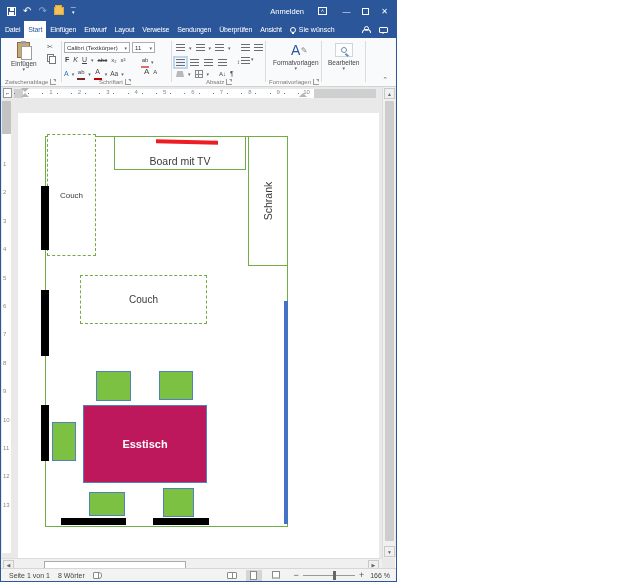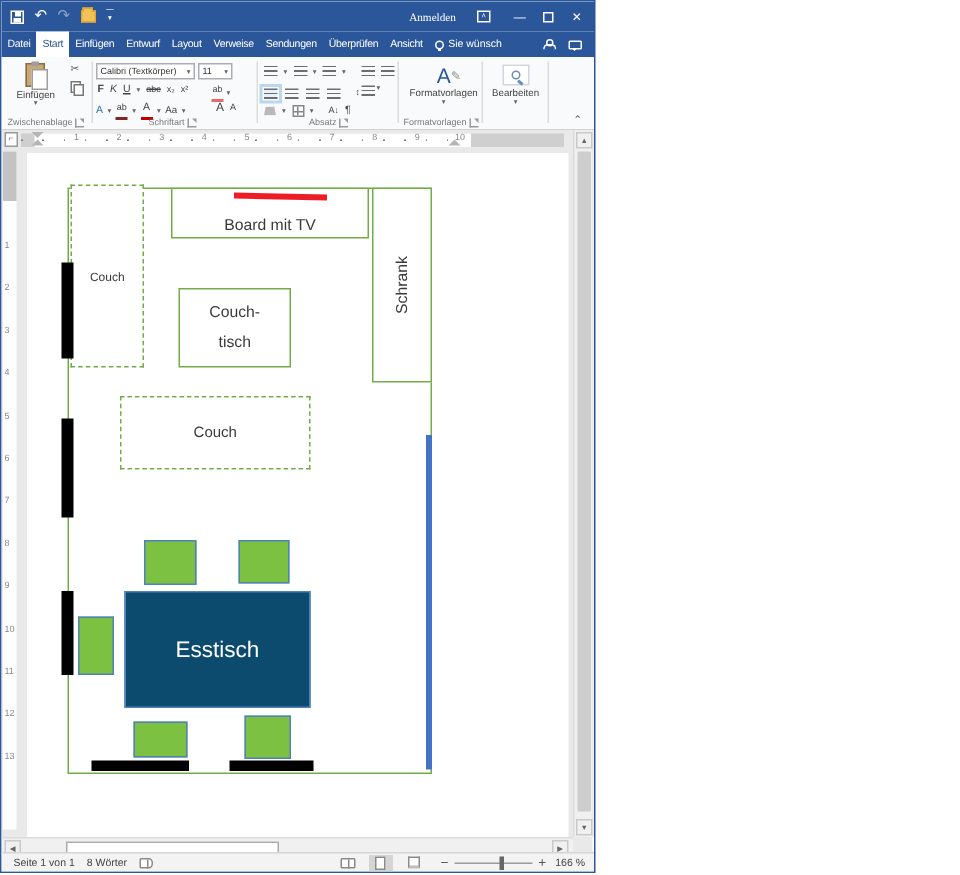--- a/index.html
+++ b/index.html
@@ -15,21 +15,21 @@
   .qat .g{font-size:10px;color:#fff;line-height:1;}
   .qat .dim{opacity:.45;}
   .floppy{width:9px;height:9px;border:1px solid #fff;position:relative;}
   .floppy:before{content:"";position:absolute;left:2px;top:0;width:4px;height:3px;background:#fff;}
   .floppy:after{content:"";position:absolute;left:1px;bottom:0;width:5px;height:3px;background:#fff;}
   .folder{width:10px;height:8px;background:#f1c25b;border:1px solid #e0a92f;position:relative;}
   .folder:before{content:"";position:absolute;left:0;top:-3px;width:5px;height:2px;background:#f1c25b;border:1px solid #e0a92f;border-bottom:none;}
   .qat-caret{display:flex;flex-direction:column;align-items:center;font-size:5px;line-height:3px;}
   .title-text{position:absolute;left:118px;top:0;height:20px;display:flex;align-items:center;font-size:7.5px;color:#fff;}
   .tb-right{position:absolute;right:2px;top:0;height:20px;display:flex;align-items:center;}
-  .signin{font-size:7.5px;color:#fff;margin-right:14px;font-family:Liberation Serif, serif;}
+  .signin{font-size:7.5px;color:#fff;margin-right:14px;}
   .winbtn{width:19px;height:20px;display:flex;align-items:center;justify-content:center;color:#fff;font-size:8px;}
   .ribopt{width:9px;height:8px;border:1px solid #fff;display:flex;align-items:flex-start;justify-content:center;font-size:5px;line-height:6px;margin-right:10px;}
   .maxbox{width:7px;height:7px;border:1px solid #fff;}
 
   
   .tabrow{position:absolute;left:0;top:20px;width:100%;height:17px;background:#2b579a;display:flex;align-items:stretch;}
   .tab{padding:0 4px;display:flex;align-items:center;font-size:7px;color:#fff;letter-spacing:-.2px;}
   .tab.active{background:#fff;color:#2b579a;}
   .tellme{display:flex;align-items:center;gap:3px;padding:0 4px;color:#fff;font-size:7px;}
   .bulb{width:6px;height:6px;border:1px solid #fff;border-radius:50%;position:relative;}
@@ -83,39 +83,39 @@
   .rnum{position:absolute;top:1.5px;font-size:6px;color:#8a8a8a;transform:translateX(-50%);}
   .ind-top{position:absolute;left:20px;top:1px;width:0;height:0;border-left:4px solid transparent;border-right:4px solid transparent;border-top:4px solid #b5b5b5;}
   .ind-bot{position:absolute;left:20px;top:6px;width:0;height:0;border-left:4px solid transparent;border-right:4px solid transparent;border-bottom:4px solid #b5b5b5;}
   .ind-right{position:absolute;left:298px;top:6px;width:0;height:0;border-left:4px solid transparent;border-right:4px solid transparent;border-bottom:4px solid #b5b5b5;}
 
   
   .docarea{position:absolute;left:0;top:99px;width:100%;height:458px;background:#e9e9e9;overflow:hidden;}
   .vruler{position:absolute;left:1px;top:1px;width:9px;height:452px;background:#fff;}
   .vruler .margin{position:absolute;left:0;top:0;width:9px;height:33px;background:#c3c3c3;}
   .rvnum{position:absolute;left:1px;font-size:6px;color:#8a8a8a;}
-  .page{position:absolute;left:17px;top:2px;width:361px;height:457px;background:#fff;}
+  .page{position:absolute;left:17px;top:13px;width:361px;height:457px;background:#fff;}
 
   
   .plan{position:absolute;left:0;top:0;width:100%;height:100%;}
   .room{position:absolute;left:27px;top:23px;width:243px;height:391px;border:1.5px solid #70ad47;}
   .shape{position:absolute;background:#fff;border:1.3px solid #70ad47;display:flex;align-items:center;justify-content:center;color:#3a3a3a;}
   .dashed{border-style:dashed;}
   .board{left:96px;top:23px;width:132px;height:34px;align-items:flex-end;padding-bottom:2px;font-size:10.5px;}
   .tvline{position:absolute;left:138px;top:27px;width:62px;height:4px;background:#ee1c25;transform:rotate(1.2deg);}
   .schrank{left:230px;top:23px;width:40px;height:130px;font-size:10.5px;}
   .schrank span{transform:rotate(-90deg);white-space:nowrap;}
   .couchL{left:29px;top:21px;width:49px;height:122px;font-size:8px;}
   .ctisch{left:101px;top:90px;width:75px;height:53px;font-size:10.5px;line-height:1.9;text-align:center;}
   .couchB{left:62px;top:162px;width:127px;height:49px;font-size:10px;}
   .wallbar{position:absolute;background:#000;}
   .blueline{position:absolute;left:266px;top:188px;width:3.5px;height:223px;background:#4472c4;}
   .chair{position:absolute;background:#7cc142;border:1.3px solid #4f81bd;}
-  .esstisch{position:absolute;left:65px;top:292px;width:124px;height:78px;background:#0c4a6e;border:1.3px solid #4f81bd;
-            display:flex;align-items:center;justify-content:center;color:#fff;font-weight:normal;font-size:15px;}
+  .esstisch{position:absolute;left:65px;top:292px;width:124px;height:78px;background:#be185d;border:1.3px solid #4f81bd;
+            display:flex;align-items:center;justify-content:center;color:#fff;font-weight:bold;font-size:11px;}
 
   
   .vscroll{position:absolute;right:1px;top:86px;width:13px;height:471px;background:#f0f0f0;border-left:1px solid #dcdcdc;}
   .sarrow{position:absolute;left:1px;width:11px;height:11px;background:#f0f0f0;border:1px solid #c9c9c9;display:flex;align-items:center;justify-content:center;font-size:5px;color:#666;}
   .vthumb{position:absolute;left:2px;top:14px;width:9px;height:440px;background:#cdcdcd;border-radius:1px;}
   .hscroll{position:absolute;left:0;top:557px;width:383px;height:12px;background:#f0f0f0;border-top:1px solid #dcdcdc;}
   .hthumb{position:absolute;left:43px;top:1.5px;width:142px;height:9px;background:#fff;border:1px solid #ababab;}
   .scorner{position:absolute;right:1px;top:557px;width:13px;height:12px;background:#e9e9e9;}
 
   
@@ -360,23 +360,20 @@
         <div class="tvline"></div>
 
         <div class="shape schrank">
           <span>Schrank</span>
         </div>
 
         <div class="shape dashed couchL">
           <span>Couch</span>
         </div>
 
-        <div class="shape ctisch">
-          <span><span>Couch-</span><br><span>tisch</span></span>
-        </div>
 
         <div class="shape dashed couchB">
           <span>Couch</span>
         </div>
 
         <div class="wallbar" style="left:23px;top:73px;width:8px;height:64px;"></div>
         <div class="wallbar" style="left:23px;top:177px;width:8px;height:66px;"></div>
         <div class="wallbar" style="left:23px;top:292px;width:8px;height:56px;"></div>
         <div class="wallbar" style="left:43px;top:405px;width:65px;height:7px;"></div>
         <div class="wallbar" style="left:135px;top:405px;width:56px;height:7px;"></div>

